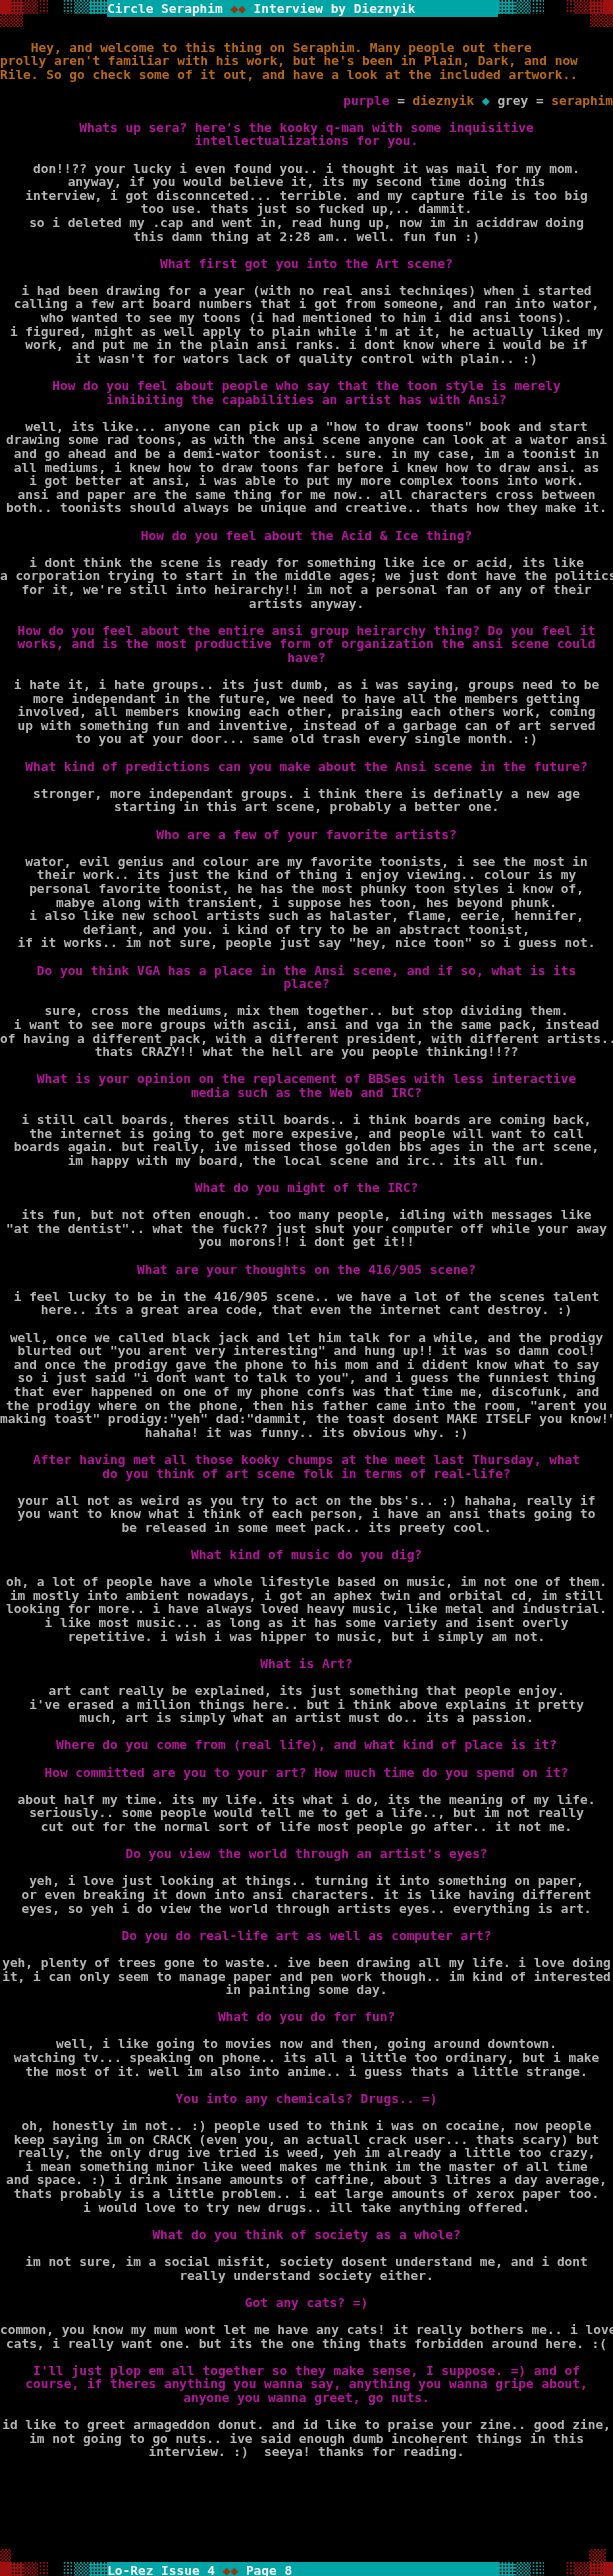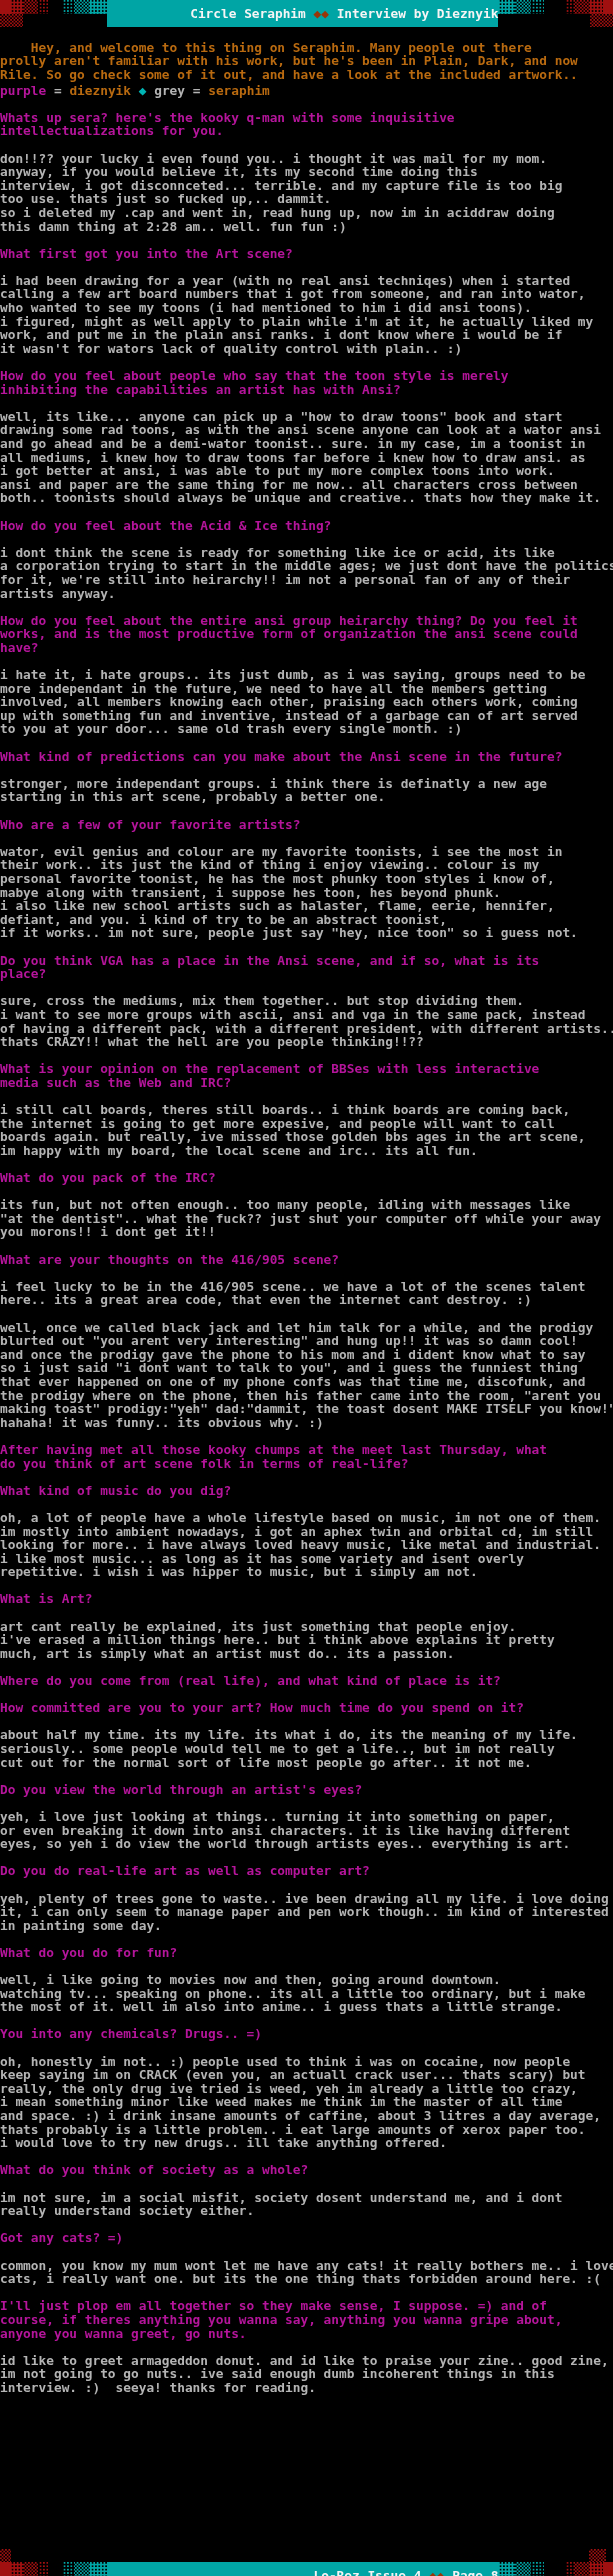--- a/index.html
+++ b/index.html
@@ -16,31 +16,31 @@
   .bar-row{display:flex;height:13.6px;flex:none;}
   .corner-row{display:flex;height:13.6px;flex:none;}
   .seg{display:block;height:13.6px;flex:none;}
   .gap{background:transparent;}
   .chk-red{--c:var(--red);}
   .chk-teal{--c:var(--teal);}
   .d100{background-color:var(--c);}
   .d75{background-image:conic-gradient(transparent 0 25%, var(--c) 0);background-size:3.4px 3.4px;}
   .d50{background-image:conic-gradient(var(--c) 0 25%, transparent 0 50%, var(--c) 0 75%, transparent 0);background-size:3.4px 3.4px;}
   .d25{background-image:conic-gradient(var(--c) 0 25%, transparent 0);background-size:3.4px 3.4px;}
-  .teal-bar{flex:1;background:var(--teal);display:flex;align-items:center;justify-content:flex-end;height:27px;}
+  .teal-bar{flex:1;background:var(--teal);display:flex;align-items:center;justify-content:flex-start;height:17px;}
   .bar-text{color:var(--white);white-space:pre;}
   .bar-diamond{color:var(--diamond);}
   
   .intro{color:var(--orange);margin-top:13.6px;}
-  .legend{margin-top:2px;text-align:left;white-space:pre;color:var(--grey);}
+  .legend{margin-top:12px;text-align:right;white-space:pre;color:var(--grey);}
   .legend .lg-q{color:var(--magenta);}
   .legend .lg-eq{color:var(--grey);}
   .legend .lg-orange{color:var(--orange);}
   .legend .lg-diamond{color:#00b5b5;}
-  .qa{flex:1 1 auto;overflow:hidden;}
+  .qa{flex:1 1 auto;overflow:hidden;text-align:center;}
   .qa pre.q{color:var(--magenta);margin-top:13.6px;}
   .qa pre.a{color:var(--grey);margin-top:13.6px;}
   .footer-group{margin-top:auto;flex:none;text-decoration:underline;}
 </style>
 </head>
 <body>
 
 <div class="page">
 
   <div class="bar-row">
@@ -131,37 +131,40 @@
       <pre class="a">sure, cross the mediums, mix them together.. but stop dividing them.
 i want to see more groups with ascii, ansi and vga in the same pack, instead
 of having a different pack, with a different president, with different artists..
 thats CRAZY!! what the hell are you people thinking!!??</pre>
       <pre class="q">What is your opinion on the replacement of BBSes with less interactive
 media such as the Web and IRC?</pre>
       <pre class="a">i still call boards, theres still boards.. i think boards are coming back,
 the internet is going to get more expesive, and people will want to call
 boards again. but really, ive missed those golden bbs ages in the art scene,
 im happy with my board, the local scene and irc.. its all fun.</pre>
-      <pre class="q">What do you pack of the IRC?</pre>
+      <pre class="q">What do you might of the IRC?</pre>
       <pre class="a">its fun, but not often enough.. too many people, idling with messages like
 "at the dentist".. what the fuck?? just shut your computer off while your away
 you morons!! i dont get it!!</pre>
       <pre class="q">What are your thoughts on the 416/905 scene?</pre>
       <pre class="a">i feel lucky to be in the 416/905 scene.. we have a lot of the scenes talent
 here.. its a great area code, that even the internet cant destroy. :)</pre>
       <pre class="a">well, once we called black jack and let him talk for a while, and the prodigy
 blurted out "you arent very interesting" and hung up!! it was so damn cool!
 and once the prodigy gave the phone to his mom and i dident know what to say
 so i just said "i dont want to talk to you", and i guess the funniest thing
 that ever happened on one of my phone confs was that time me, discofunk, and
 the prodigy where on the phone, then his father came into the room, "arent you
 making toast" prodigy:"yeh" dad:"dammit, the toast dosent MAKE ITSELF you know!"
 hahaha! it was funny.. its obvious why. :)</pre>
       <pre class="q">After having met all those kooky chumps at the meet last Thursday, what
 do you think of art scene folk in terms of real-life?</pre>
+      <pre class="a">your all not as weird as you try to act on the bbs's.. :) hahaha, really if
+you want to know what i think of each person, i have an ansi thats going to
+be released in some meet pack.. its preety cool.</pre>
       <pre class="q">What kind of music do you dig?</pre>
       <pre class="a">oh, a lot of people have a whole lifestyle based on music, im not one of them.
 im mostly into ambient nowadays, i got an aphex twin and orbital cd, im still
 looking for more.. i have always loved heavy music, like metal and industrial.
 i like most music... as long as it has some variety and isent overly
 repetitive. i wish i was hipper to music, but i simply am not.</pre>
       <pre class="q">What is Art?</pre>
       <pre class="a">art cant really be explained, its just something that people enjoy.
 i've erased a million things here.. but i think above explains it pretty
 much, art is simply what an artist must do.. its a passion.</pre>

